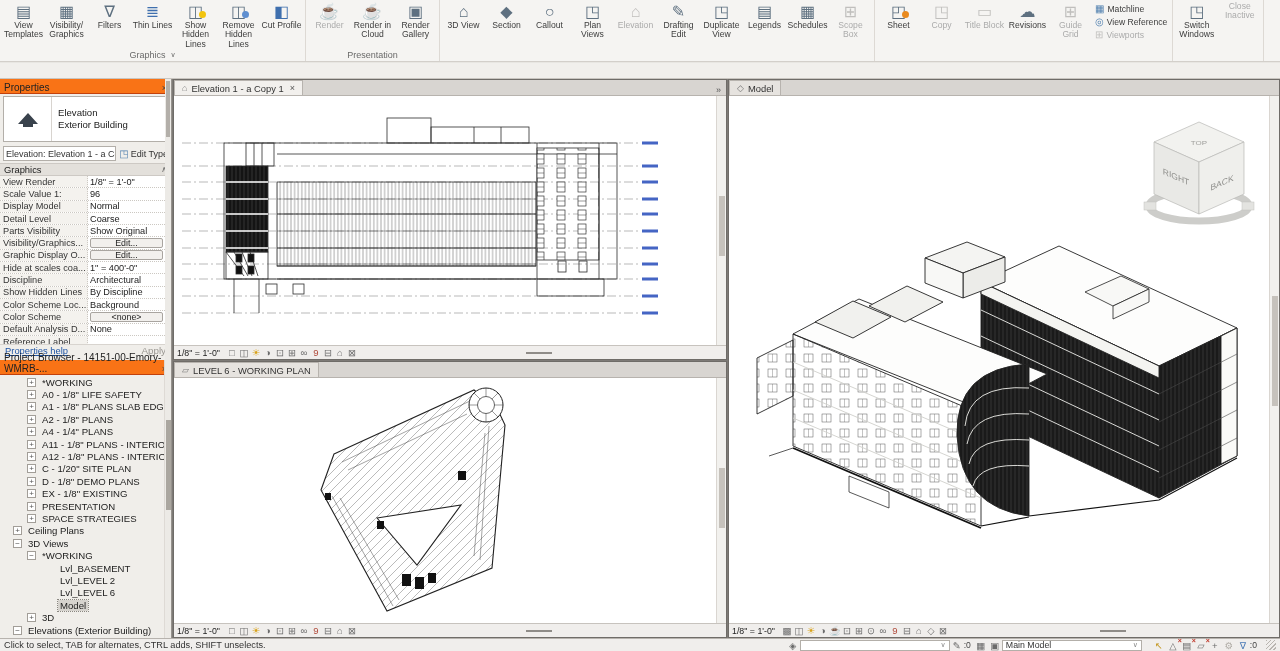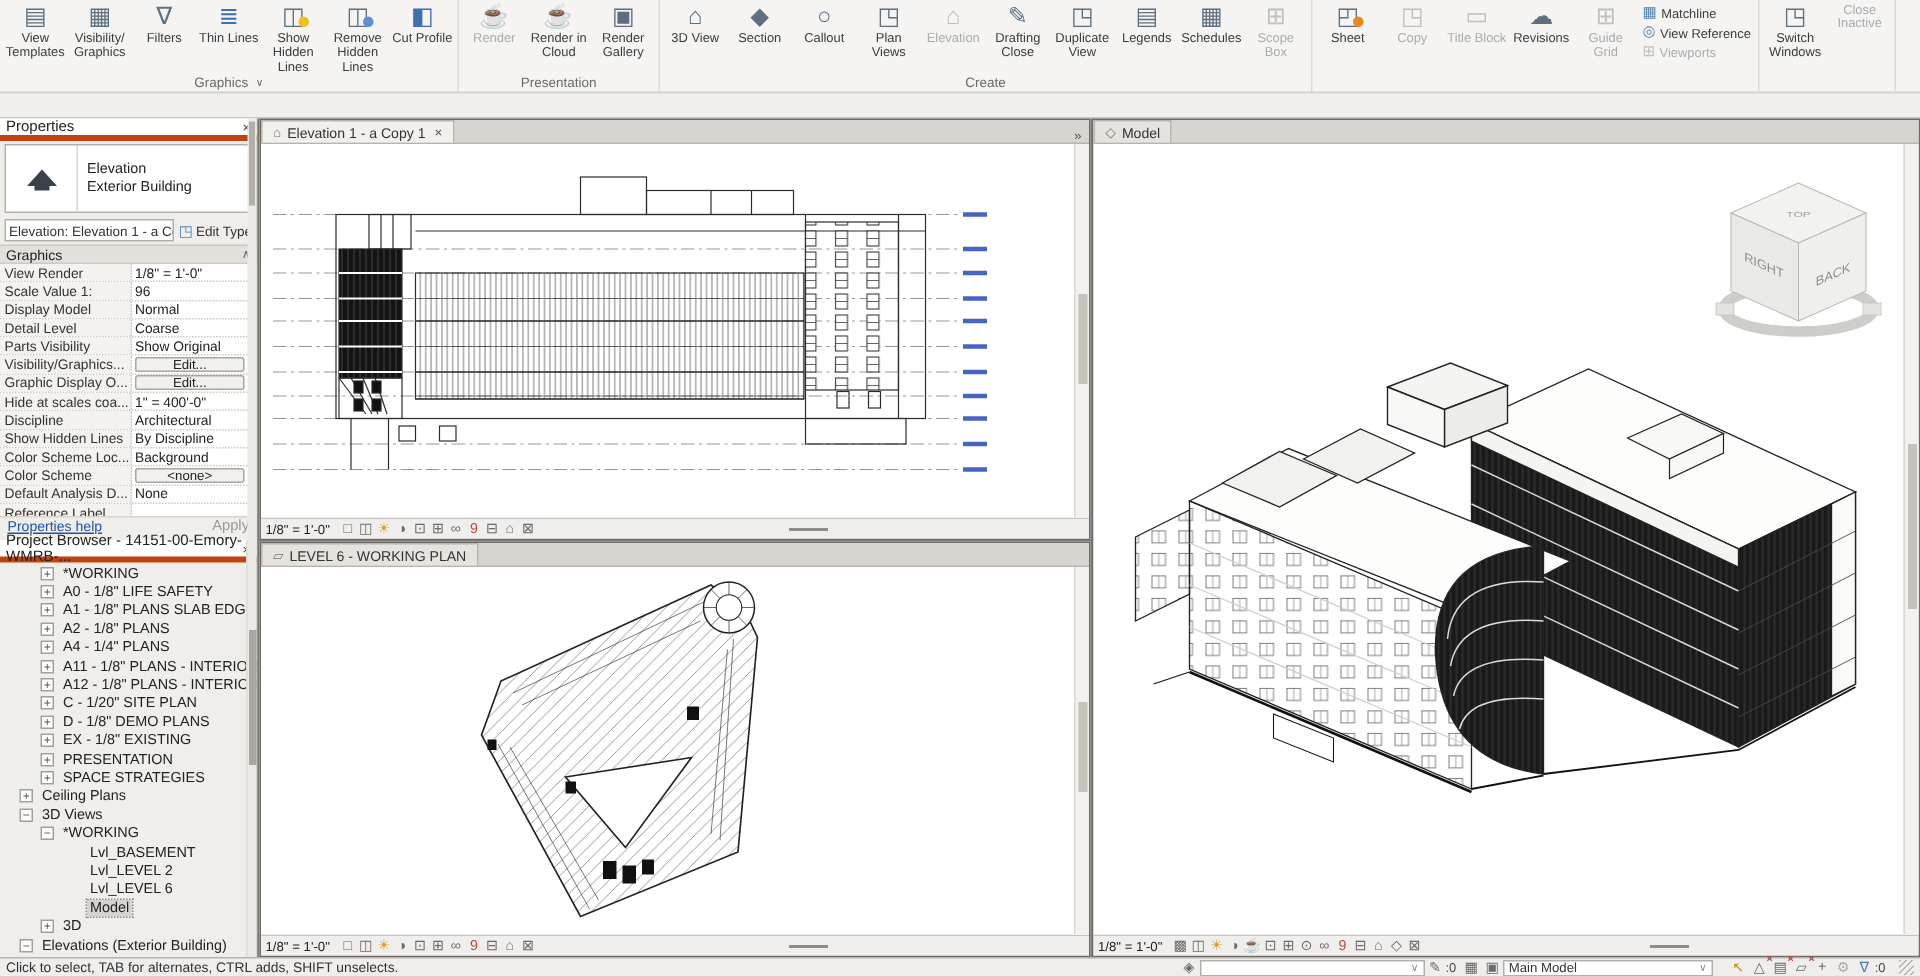--- a/index.html
+++ b/index.html
@@ -32,22 +32,22 @@
   .rsmall { display:flex; flex-direction:column; justify-content:flex-start; gap:3px; padding:4px 3px 0; }
   .sbtn { display:flex; align-items:center; gap:3px; font-size:8.6px; color:#3c3c3c; white-space:nowrap; cursor:pointer; }
   .sbtn .sic { font-size:10px; color:#4f7fae; line-height:10px; }
   .sbtn.disabled { color:#ababab; } .sbtn.disabled .sic { color:#c0bfbd; }
   .optionsbar { position:absolute; left:0; top:63px; width:1280px; height:16px;
     background:#f1efec; border-bottom:1px solid #c9c5c0; }
 
   
   .panel { position:absolute; left:0; width:172px; background:#f0eeea;
     border-right:1px solid #96928d; display:flex; flex-direction:column; font-size:10px; }
-  .panelhead { height:15px; display:flex; align-items:center; padding:0 4px;
-    font-size:10px; color:#222; background:#ffffff; border-bottom:4px solid #c2410c; flex:none; }
+  .panelhead { height:15px; display:flex; align-items:flex-end; padding:0 4px;
+    font-size:10px; color:#222; background:#f97316; border-bottom:1px solid #c2410c; flex:none; }
   .panelhead .hx { margin-left:auto; font-size:9px; color:#444; cursor:pointer; }
   #props { top:79px; height:281px; }
   .typebox { flex:none; margin:2px 3px; height:46px; background:#fff;
     border:1px solid #b3afa9; display:flex; align-items:center; }
   .typebox .ticn { width:48px; height:100%; border-right:1px solid #d8d4cf;
     display:flex; align-items:center; justify-content:center; }
   .typebox .ttxt { flex:1; padding-left:6px; font-size:9.6px; line-height:1.25; color:#222; }
   .typebox .tdd { width:14px; color:#555; font-size:9px; text-align:center; cursor:pointer; }
   .selrow { flex:none; display:flex; height:19px; align-items:center; padding:0 3px; gap:3px; }
   .selcombo { flex:1; height:15px; background:#fff; border:1px solid #b3afa9;
@@ -229,21 +229,21 @@
             <span class="lbl">Plan Views</span>
           </div>
 
           <div class="rbtn disabled">
             <span class="ic">⌂</span>
             <span class="lbl">Elevation</span>
           </div>
 
           <div class="rbtn">
             <span class="ic">✎</span>
-            <span class="lbl">Drafting Close</span>
+            <span class="lbl">Drafting Edit</span>
           </div>
 
           <div class="rbtn">
             <span class="ic">◳</span>
             <span class="lbl">Duplicate View</span>
           </div>
 
           <div class="rbtn">
             <span class="ic">▤</span>
             <span class="lbl">Legends</span>
@@ -252,23 +252,20 @@
           <div class="rbtn">
             <span class="ic">▦</span>
             <span class="lbl">Schedules</span>
           </div>
 
           <div class="rbtn disabled">
             <span class="ic">⊞</span>
             <span class="lbl">Scope Box</span>
           </div>
         </div>
-      <div class="rglabel">
-        <span>Create</span>
-      </div>
     </div>
 
     <div class="rgroup">
       <div class="rbtns">
         <div style="display:flex;">
 
             <div class="rbtn">
               <span class="ic" data-dot="orange">◰</span>
               <span class="lbl">Sheet</span>
             </div>

